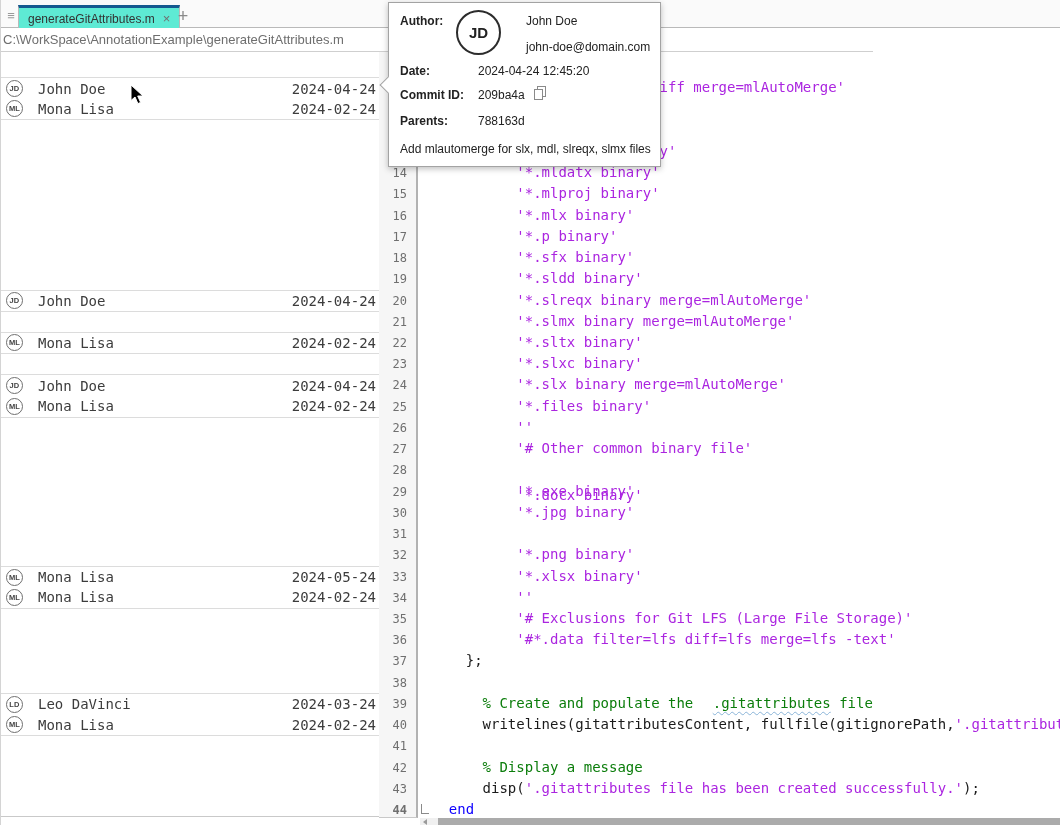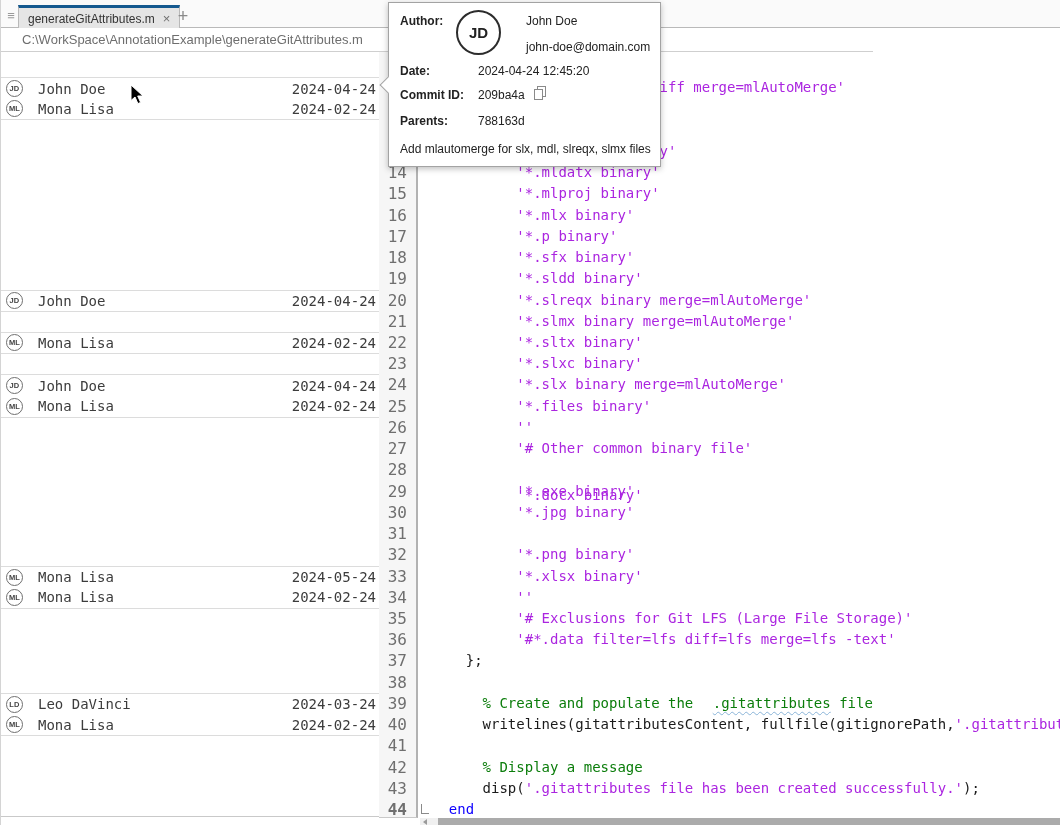--- a/index.html
+++ b/index.html
@@ -13,36 +13,36 @@
   .tabstrip {
     position:absolute; left:0; top:0; width:1060px; height:28px;
     background:#fafafa; border-bottom:1px solid #b9b9b9;
   }
   .grip {
     position:absolute; left:3px; top:6px; width:14px; height:20px;
     color:#9a9a9a; font-size:13px; line-height:20px; text-align:center;
   }
   .tab {
     position:absolute; left:17px; top:5px; height:24px;
-    background:#e5e5e5;
+    background:#5eead4;
     border:1px solid #b9b9b9; border-bottom:none;
     border-top:3px solid #14598f;
     display:inline-flex; align-items:center; gap:8px;
     padding:0 9px 0 9px; font-size:12px; color:#333;
   }
   .tab-close { color:#707070; font-size:13px; cursor:default; }
   .newtab {
     position:absolute; left:169px; top:6px; width:26px; height:22px;
     color:#8a8a8a; font-size:18px; line-height:20px; text-align:center;
   }
   
   .pathbar {
     position:absolute; left:0; top:28px; width:872px; height:24px;
     background:#ffffff; border-bottom:1px solid #cfcfcf;
-    font-size:13px; color:#6e6e6e; line-height:23px; padding-left:21px;
+    font-size:13px; color:#6e6e6e; line-height:23px; padding-left:2px;
     white-space:nowrap;
   }
   
   .main { position:absolute; left:0; top:52px; width:1060px; height:773px; }
   .blame-panel {
     position:absolute; left:0; top:0; width:378px; height:765px;
     background:#fff; border-bottom:1px solid #c9c9c9;
   }
   .blame-row {
     position:absolute; left:0; width:378px; height:22px;
@@ -61,21 +61,21 @@
   }
   .blame-name { margin-left:15px; white-space:pre; }
   .blame-date { margin-left:auto; margin-right:3px; }
   
   .gutter {
     position:absolute; left:378px; top:0; width:39px; height:766px;
     background:#f6f6f6; border-right:2px solid #b2b2b2; border-bottom:1px solid #c9c9c9;
   }
   .lnum {
     position:absolute; right:9px; height:22px; line-height:22px;
-    font-family:"DejaVu Sans Mono", monospace; font-size:16px; color:#6f6f6f;
+    font-family:"DejaVu Sans Mono", monospace; font-size:12px; color:#6f6f6f;
   }
   
   .code {
     position:absolute; left:419px; top:0; width:641px; height:766px;
     background:#fff; overflow:hidden;
   }
   .cline {
     position:absolute; left:12px; height:22px; line-height:21.5px;
     font-family:"DejaVu Sans Mono", monospace; font-size:14px;
     white-space:pre; color:#1a1a1a;

